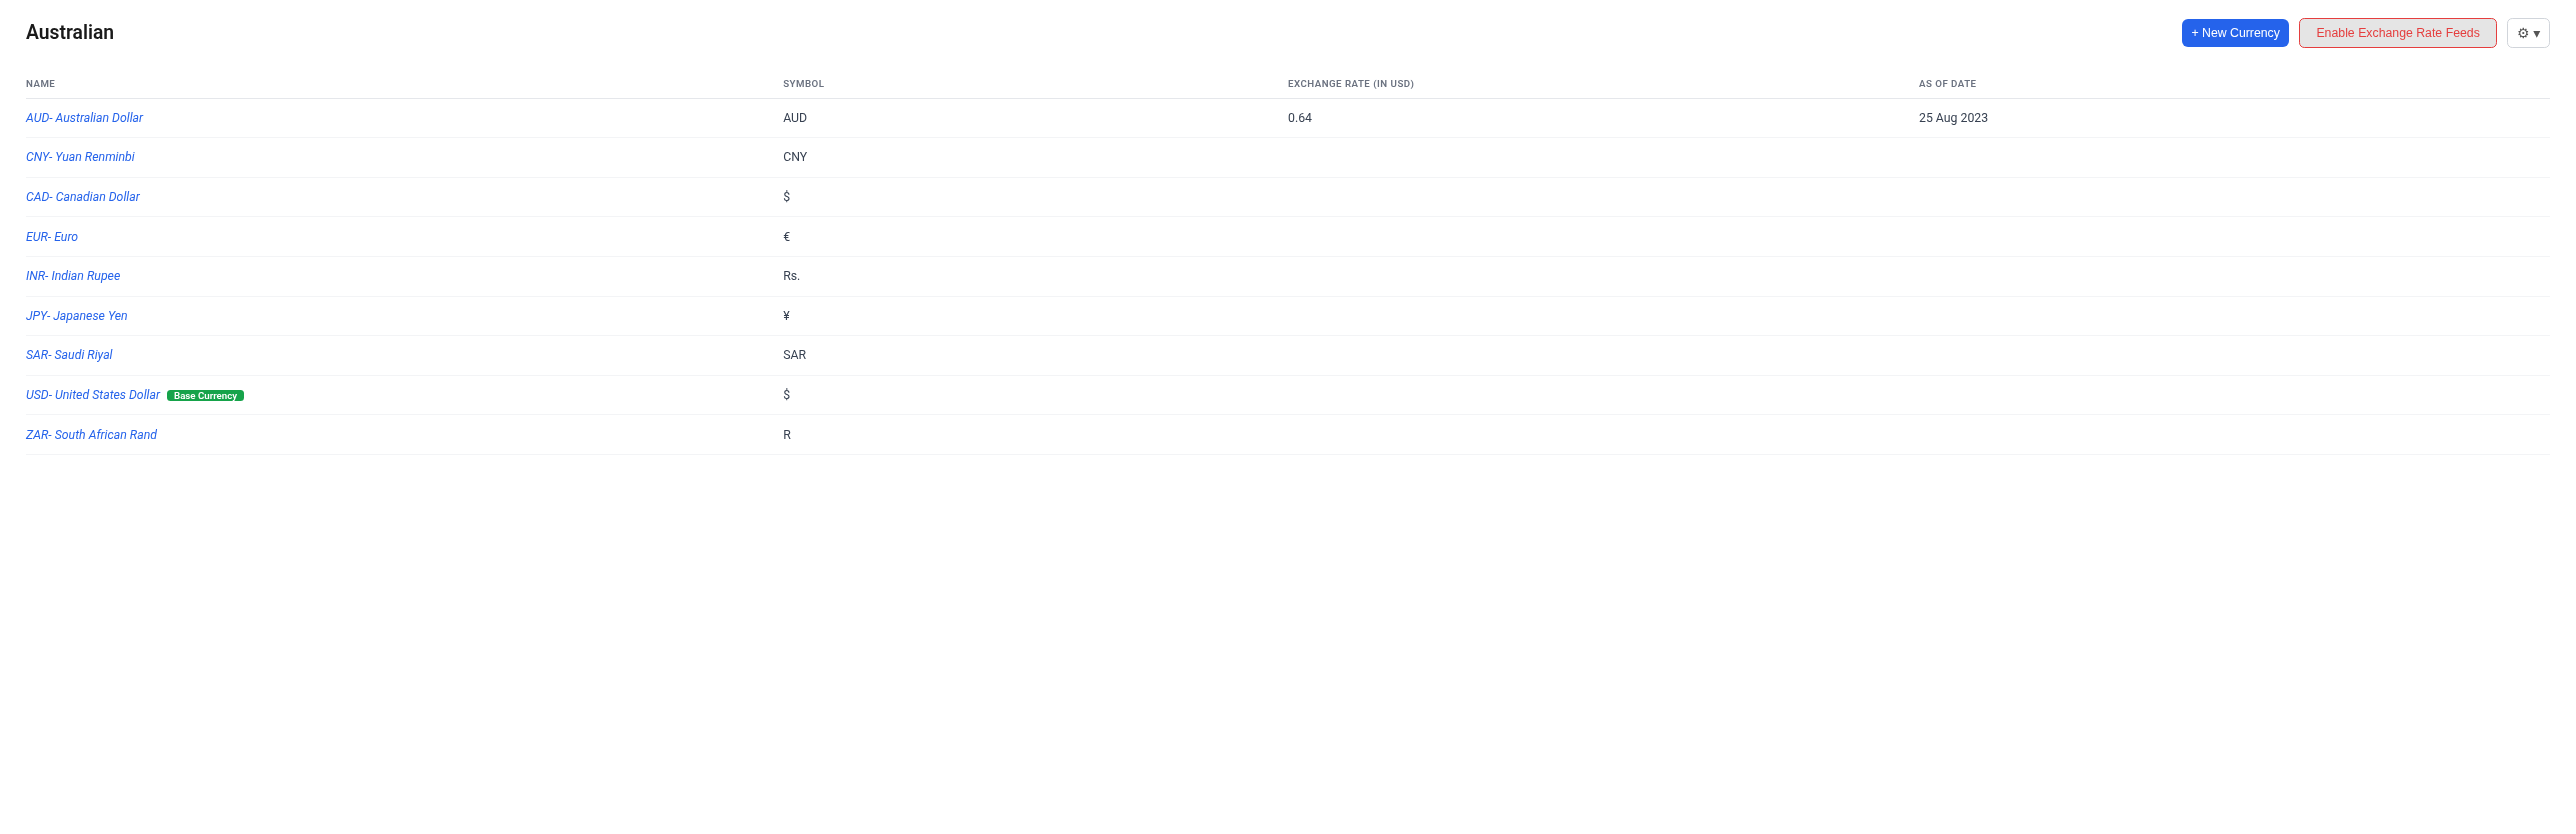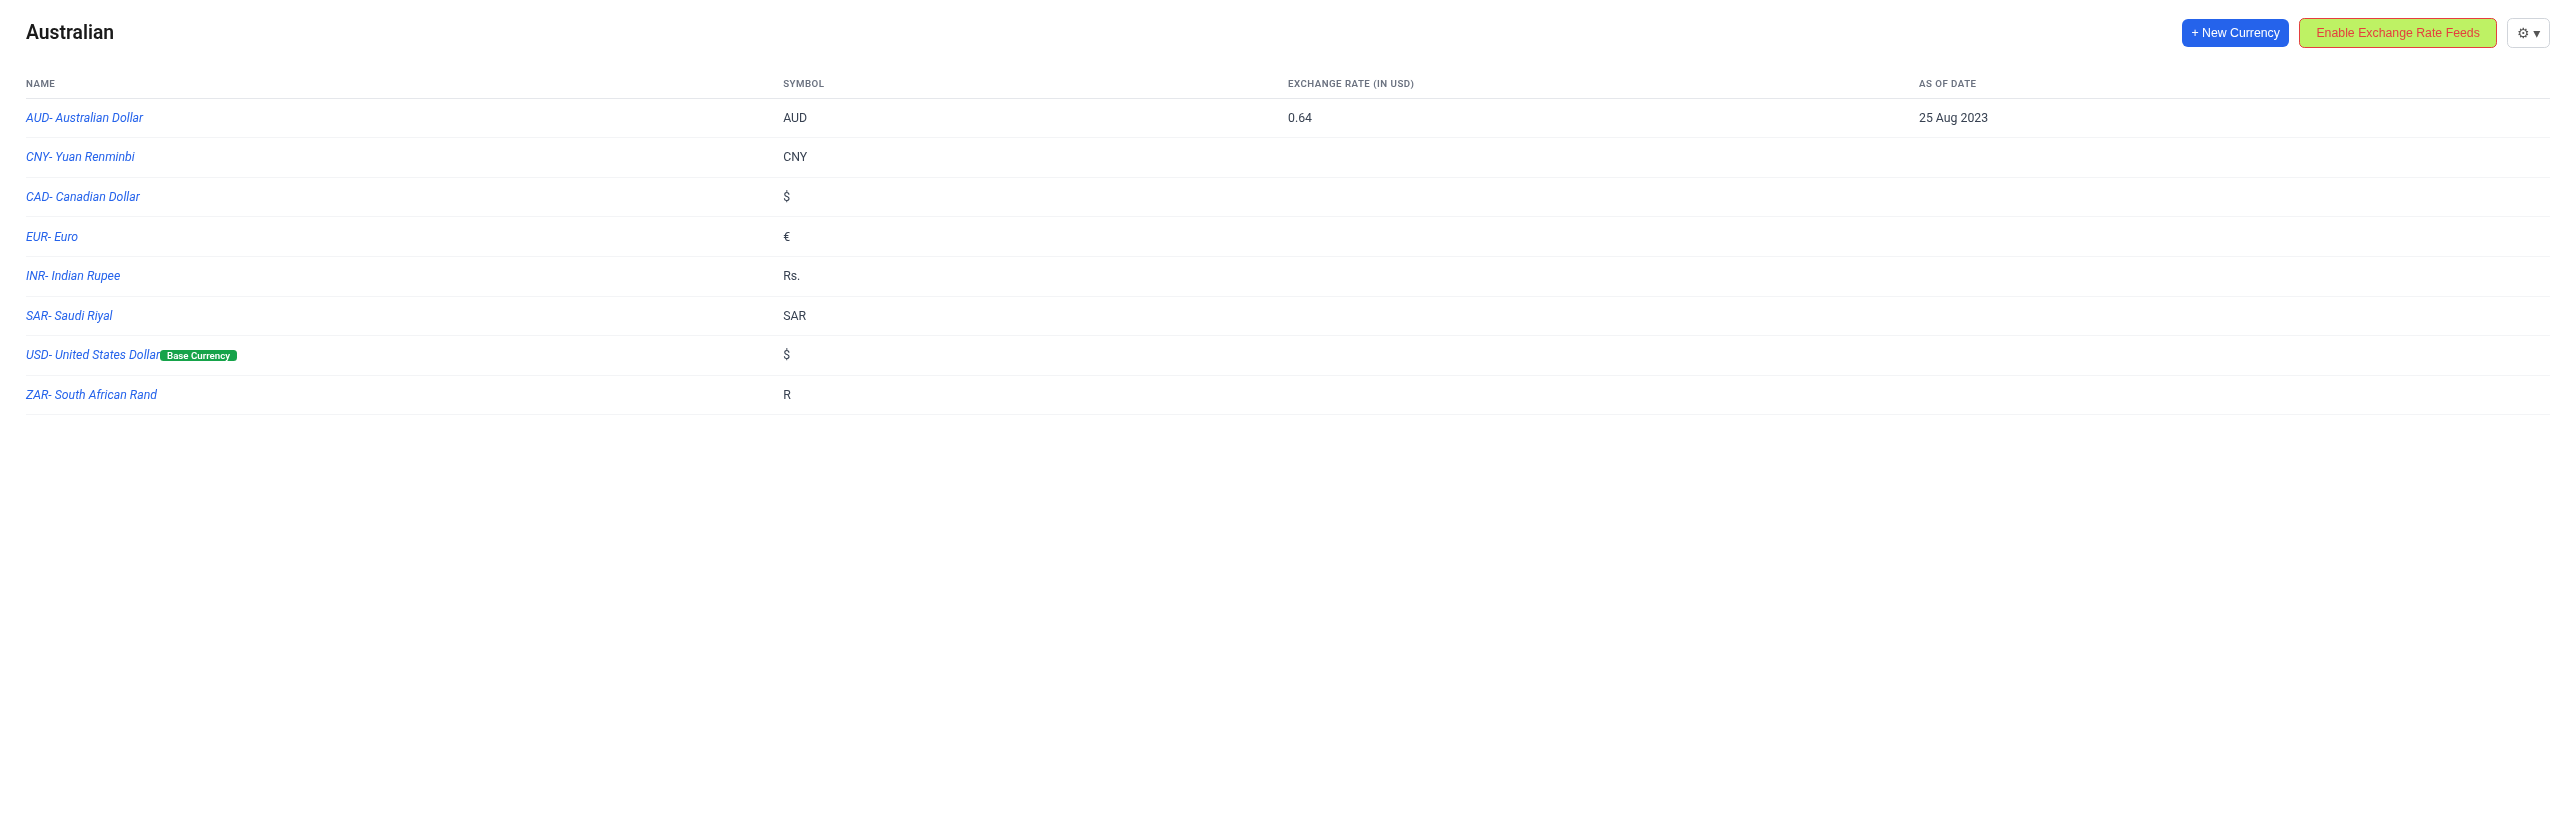--- a/index.html
+++ b/index.html
@@ -47,21 +47,21 @@
       padding: 7px 9px;
       font-size: 12.3px;
       font-weight: 500;
       cursor: pointer;
       display: flex;
       align-items: center;
       gap: 5.3px;
     }
 
     .btn-enable-feeds {
-      background-color: #bef264;
+      background-color: #e5e5e5;
       color: #e53e3e;
       border: 1.8px solid #e53e3e;
       border-radius: 5.3px;
       padding: 7px 16px;
       font-size: 12.3px;
       font-weight: 500;
       cursor: pointer;
     }
 
     .btn-settings {
@@ -125,20 +125,21 @@
       font-style: italic;
     }
 
     .base-currency-badge {
       background-color: #16a34a;
       color: #fff;
       font-size: 9.7px;
       font-weight: 600;
       padding: 0 7px;
       border-radius: 3.5px;
+      margin-left: 7px;
       display: inline-block;
     }
 
     .col-name { width: 30%; }
     .col-symbol { width: 20%; }
     .col-exchange { width: 25%; }
     .col-date { width: 25%; }
   </style>
 </head>
 <body>
@@ -191,20 +192,26 @@
             <td class="col-exchange"></td>
             <td class="col-date"></td>
           </tr>
           <tr>
             <td class="col-name"><a class="currency-link" href="#">INR- Indian Rupee</a></td>
             <td class="col-symbol">Rs.</td>
             <td class="col-exchange"></td>
             <td class="col-date"></td>
           </tr>
           <tr>
+            <td class="col-name"><a class="currency-link" href="#">JPY- Japanese Yen</a></td>
+            <td class="col-symbol">¥</td>
+            <td class="col-exchange"></td>
+            <td class="col-date"></td>
+          </tr>
+          <tr>
             <td class="col-name"><a class="currency-link" href="#">SAR- Saudi Riyal</a></td>
             <td class="col-symbol">SAR</td>
             <td class="col-exchange"></td>
             <td class="col-date"></td>
           </tr>
           <tr>
             <td class="col-name"><a class="currency-link" href="#">USD- United States Dollar</a><span class="base-currency-badge">Base Currency</span></td>
             <td class="col-symbol">$</td>
             <td class="col-exchange"></td>
             <td class="col-date"></td>

